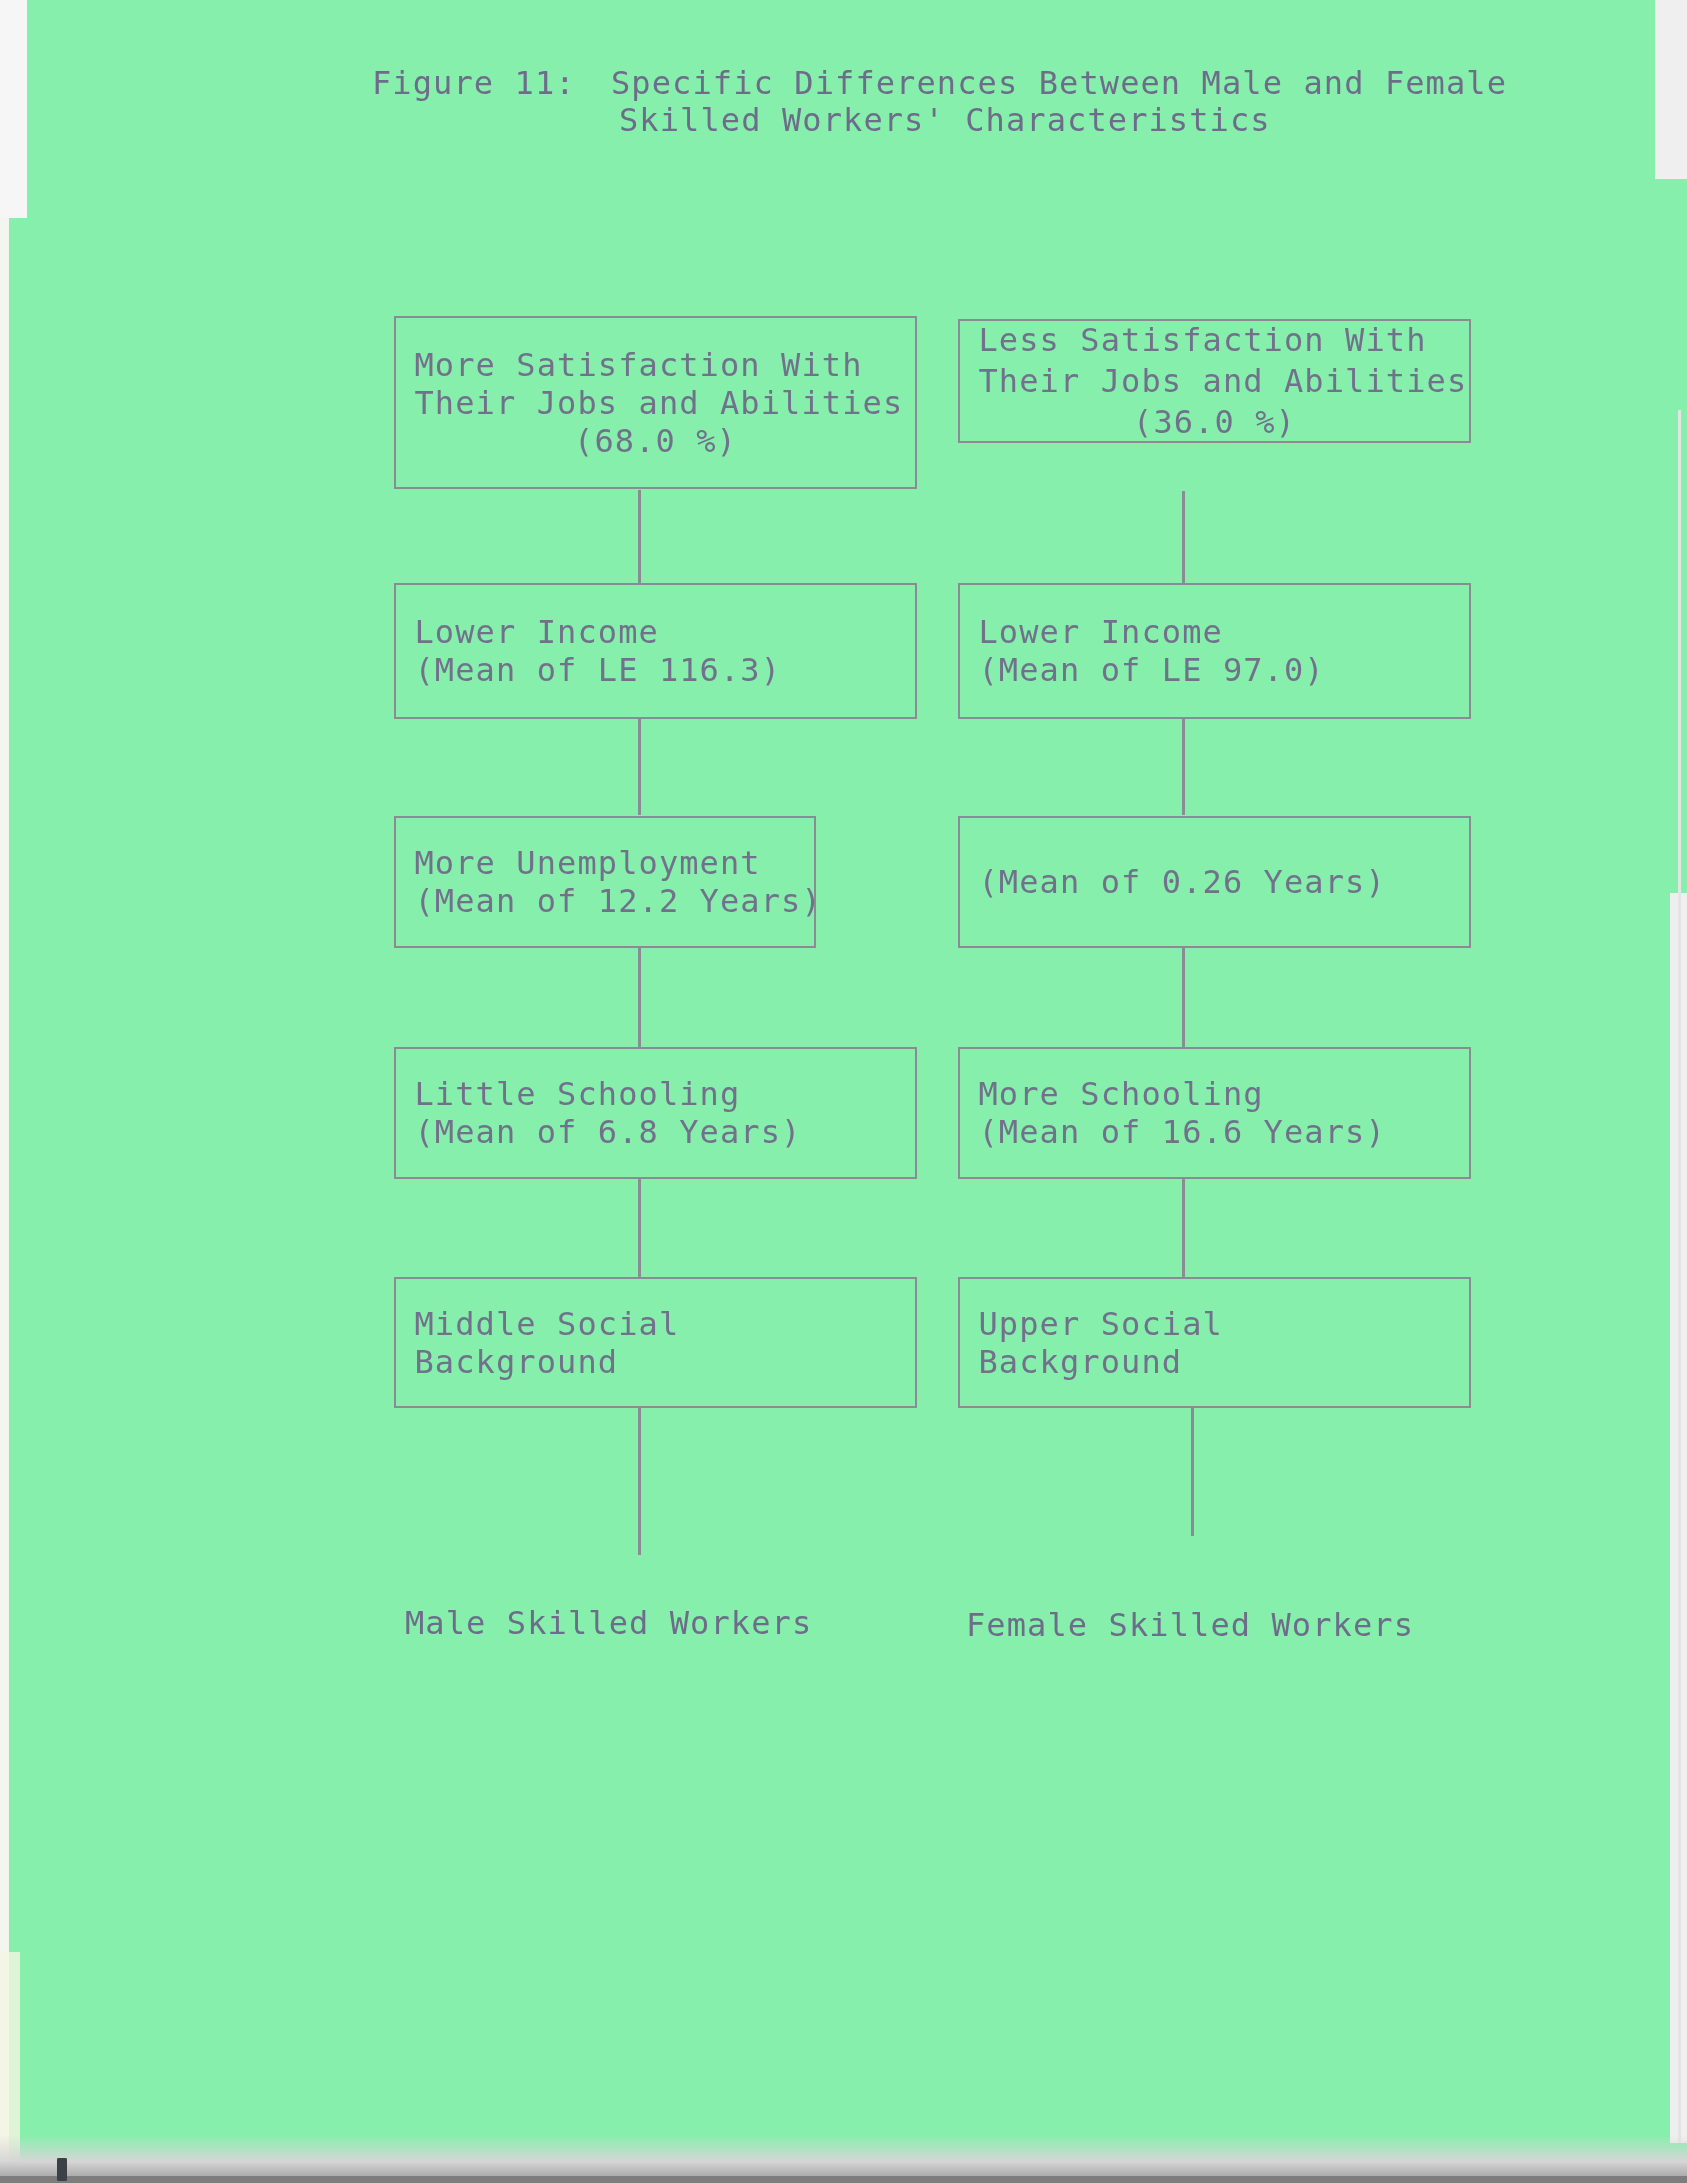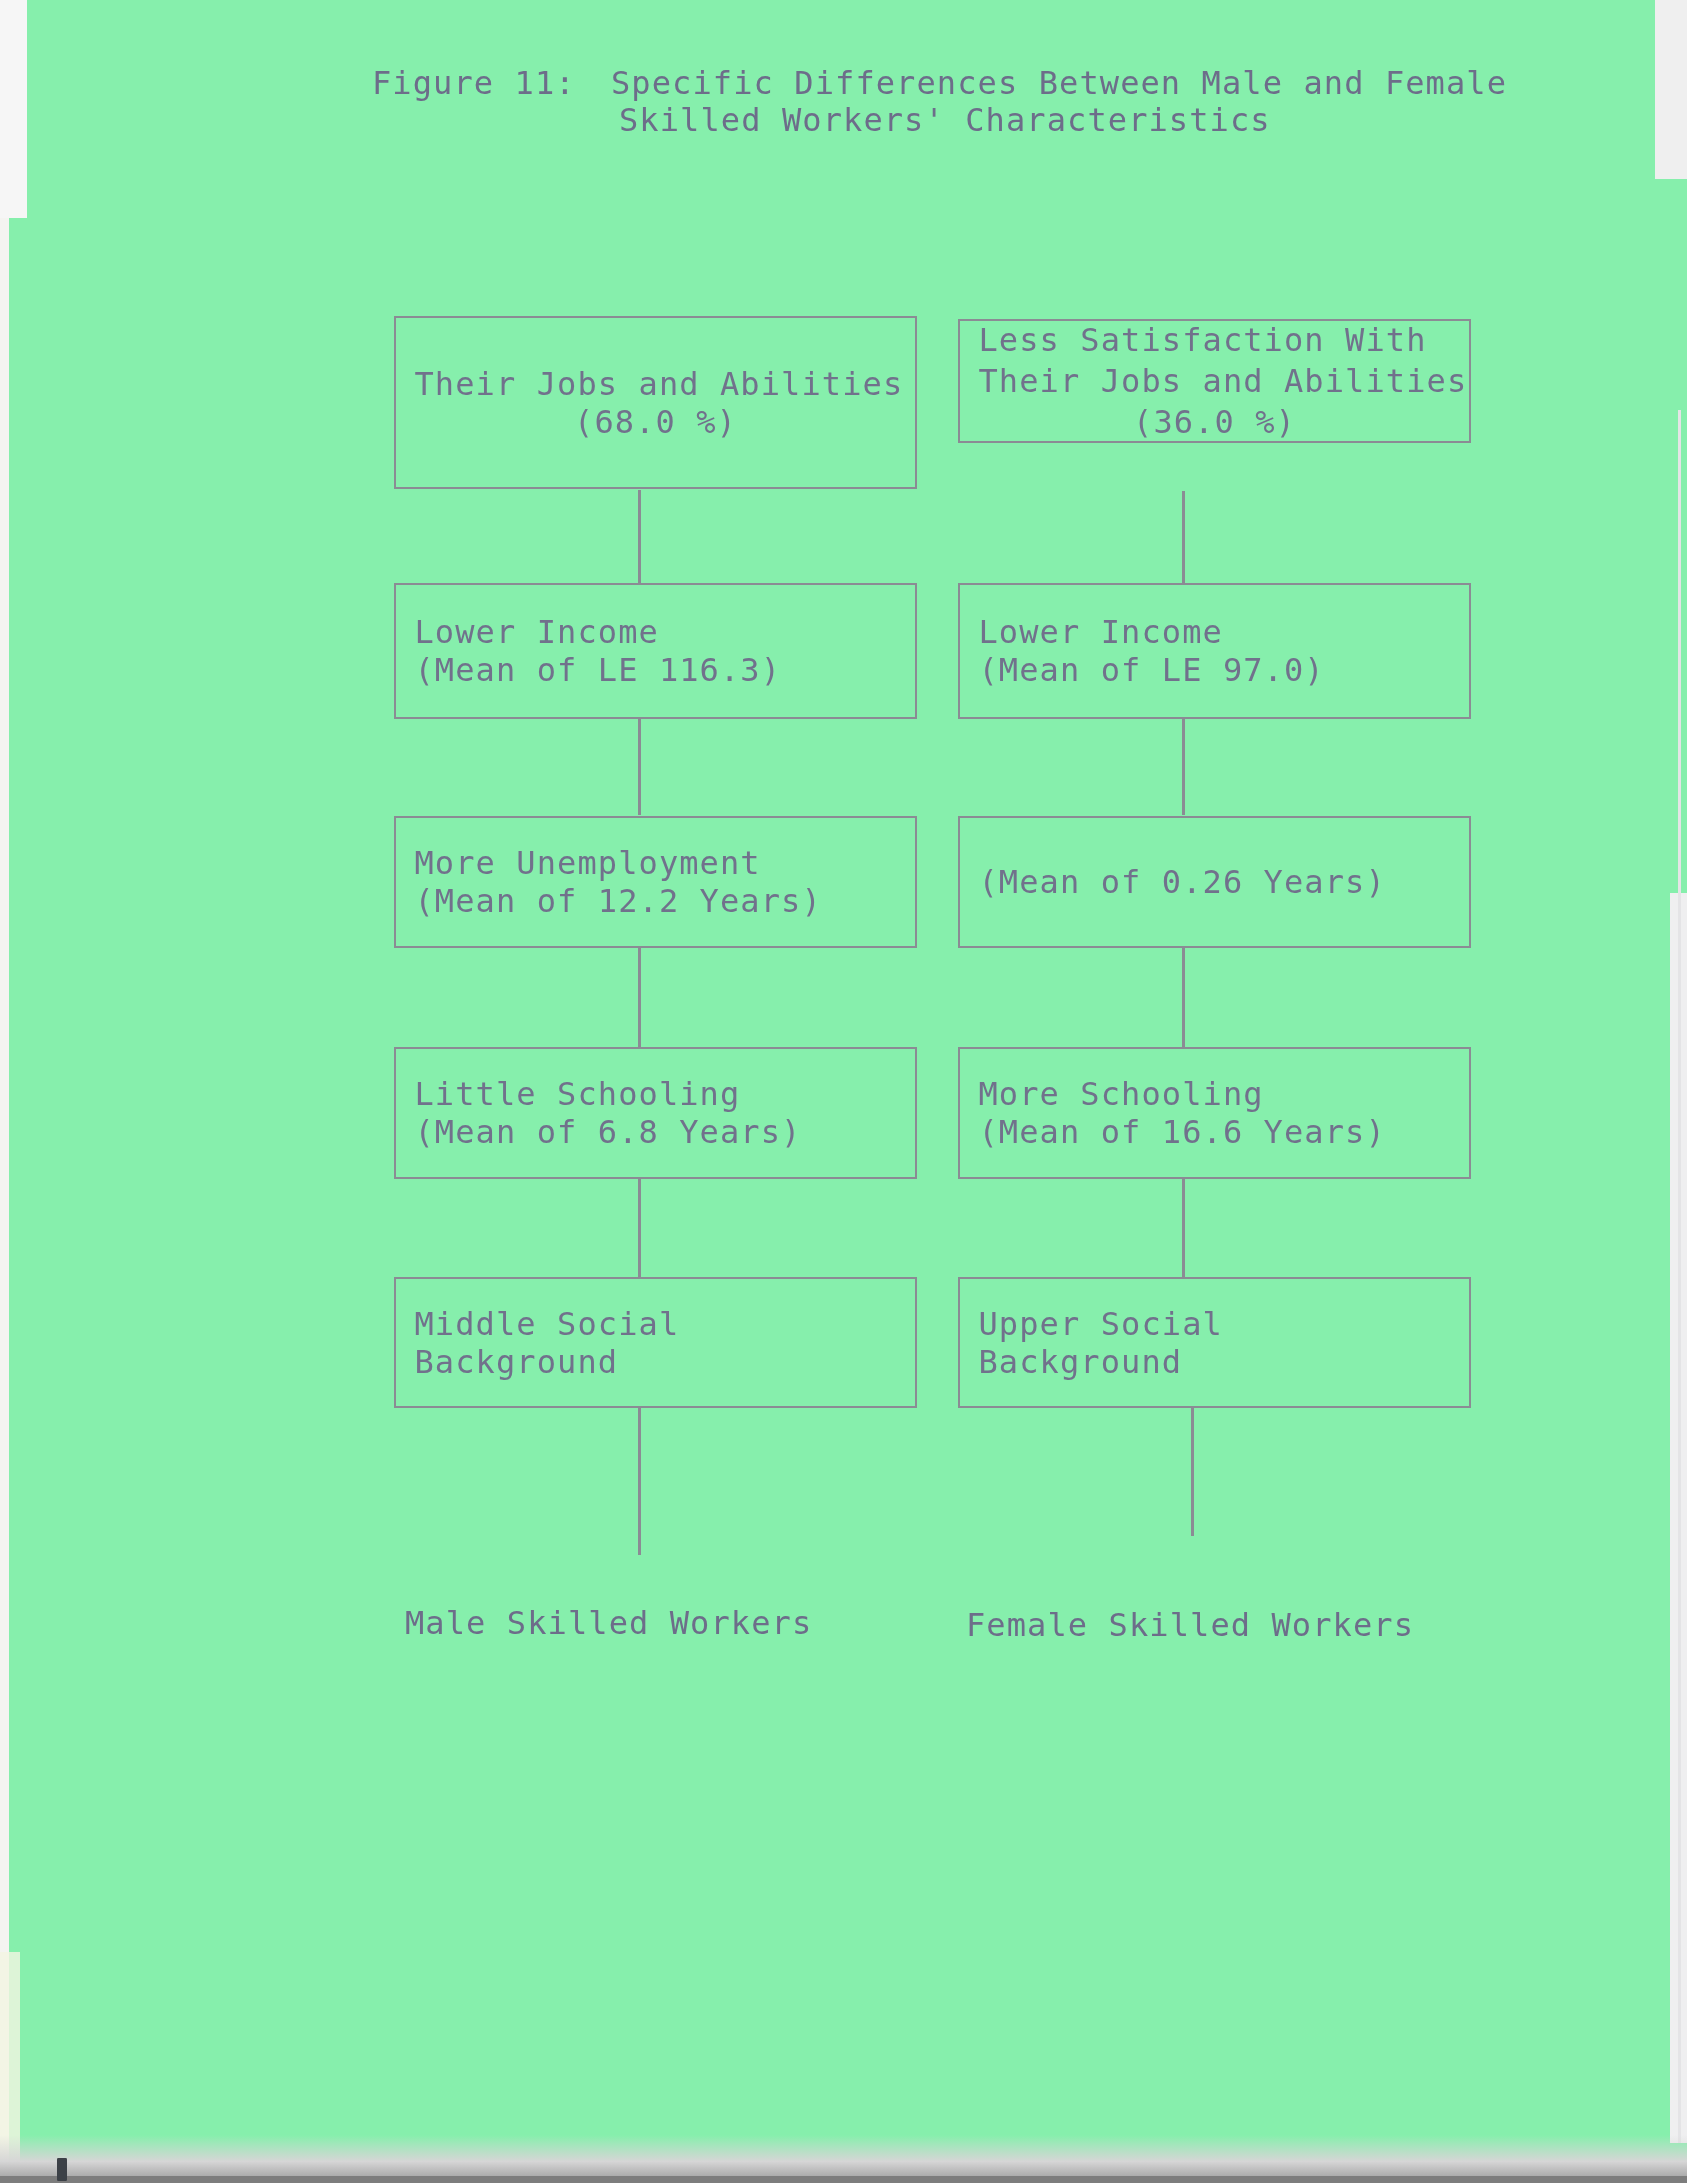--- a/index.html
+++ b/index.html
@@ -75,32 +75,33 @@
   <div class="scan-right-line"></div>
   <div class="scan-bottom-grad"></div>
   <div class="scan-bottom-edge"></div>
   <div class="scan-bl-mark"></div>
 
   <div class="title-text" style="left:372px; top:64px;">Figure 11:</div>
   <div class="title-text" style="left:611px; top:64px;">Specific Differences Between Male and Female</div>
   <div class="title-text" style="left:619px; top:101px;">Skilled Workers' Characteristics</div>
 
   <div class="box" style="left:394px; top:316px; width:523px; height:173px;">
+    <div>More Satisfaction With</div>
     <div>Their Jobs and Abilities</div>
     <div class="centered">(68.0 %)</div>
   </div>
   <div class="vline" style="left:638px; top:490px; height:93px;"></div>
 
   <div class="box" style="left:394px; top:583px; width:523px; height:136px;">
     <div>Lower Income</div>
     <div>(Mean of LE 116.3)</div>
   </div>
   <div class="vline" style="left:638px; top:718px; height:97px;"></div>
 
-  <div class="box" style="left:394px; top:816px; width:523px; height:132px;">
+  <div class="box" style="left:394px; top:816px; width:422px; height:132px;">
     <div>More Unemployment</div>
     <div>(Mean of 12.2 Years)</div>
   </div>
   <div class="vline" style="left:638px; top:947px; height:100px;"></div>
 
   <div class="box" style="left:394px; top:1047px; width:523px; height:132px;">
     <div>Little Schooling</div>
     <div>(Mean of 6.8 Years)</div>
   </div>
   <div class="vline" style="left:638px; top:1179px; height:98px;"></div>

